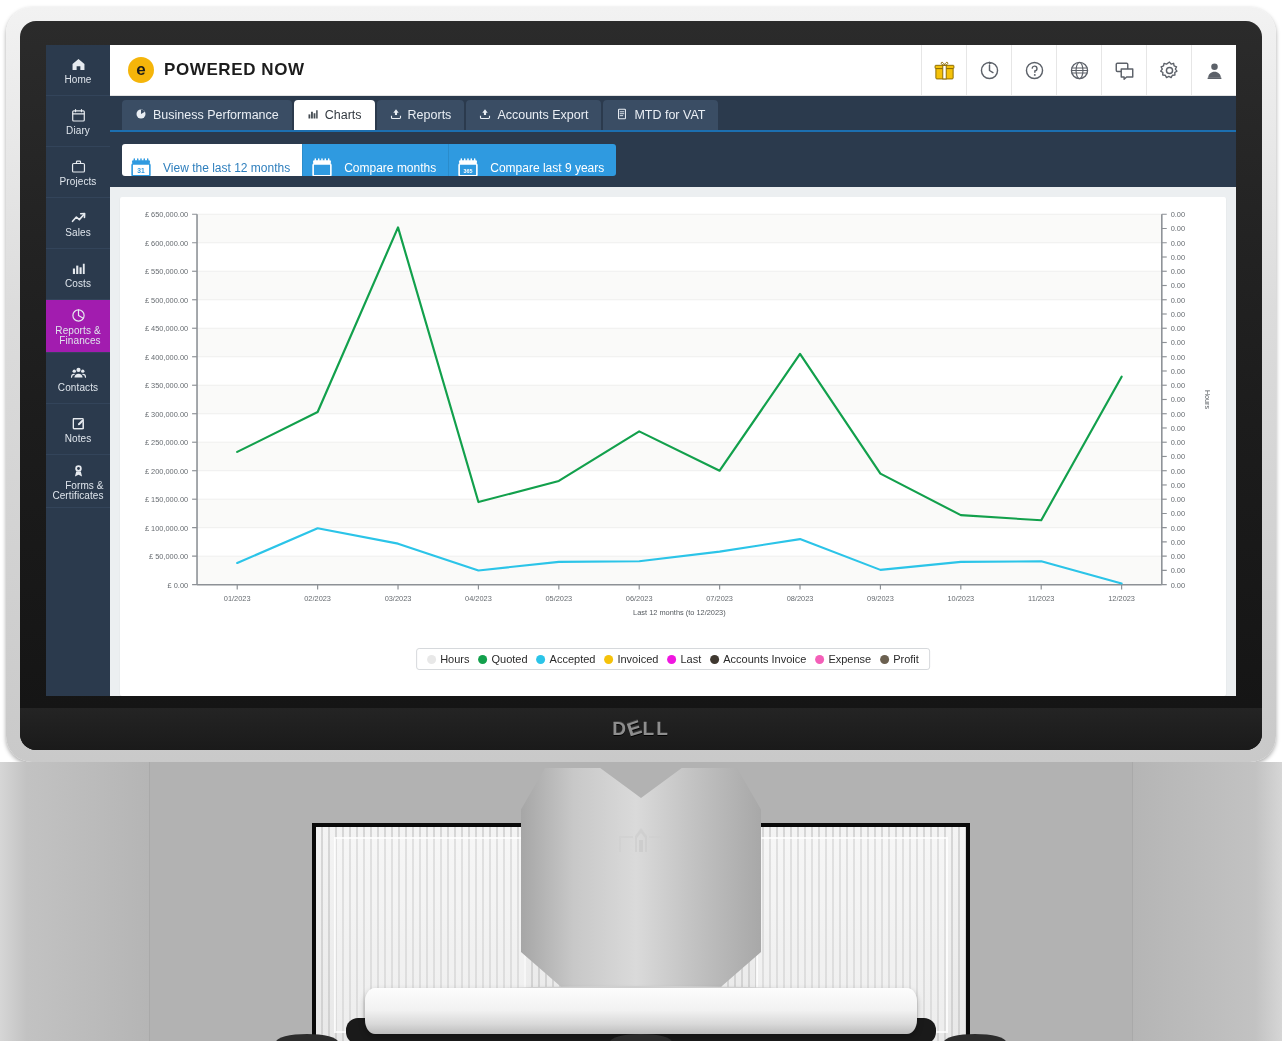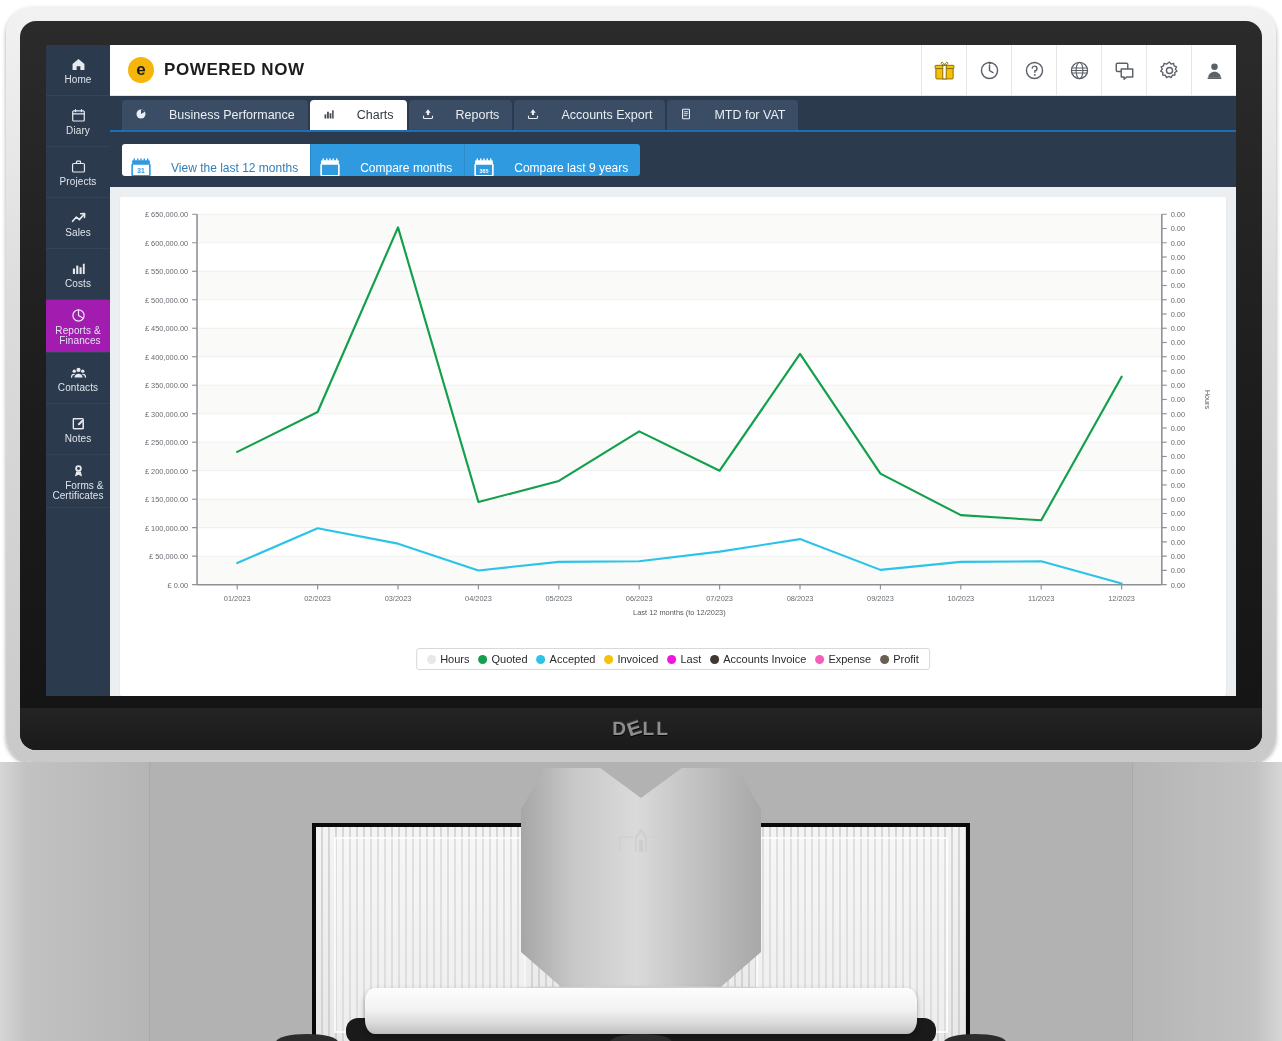--- a/index.html
+++ b/index.html
@@ -86,34 +86,34 @@
     display:flex; align-items:center; justify-content:center; cursor:pointer;
   }
   .top-ico svg{ width:23px; height:23px; }
 
   .tabbar{
     height:36px; flex:0 0 36px; background:#2b3a4d;
     display:flex; align-items:flex-end; padding-left:12px; gap:2px;
     border-bottom:2px solid #1c6fb0;
   }
   .tab{
-    height:30px; padding:0 13px; display:flex; align-items:center; gap:22px;
+    height:30px; padding:0 13px; display:flex; align-items:center; gap:6px;
     background:#3a4d64; color:#e9eef4; font-size:12.5px;
     border-radius:4px 4px 0 0; cursor:pointer; white-space:nowrap;
   }
   .tab.active{ background:#ffffff; color:#333a41; }
   .tab svg{ width:12px; height:12px; }
 
   .subbar{
     height:55px; flex:0 0 55px; background:#2b3a4d;
     display:flex; align-items:center; padding-left:12px;
   }
   .segmented{ display:flex; border-radius:3px; overflow:hidden; }
   .seg{
-    height:32px; padding:16px 12px 0 9px; display:flex; align-items:center; gap:20px;
+    height:32px; padding:16px 12px 0 9px; display:flex; align-items:center; gap:12px;
     background:#2f9ae0; color:#ffffff; font-size:12px; cursor:pointer;
     border-right:1px solid #2a8ccb; white-space:nowrap;
   }
   .seg:last-child{ border-right:none; }
   .seg.active{ background:#ffffff; color:#2f7fbd; }
   .seg .cal{ width:20px; height:19px; display:block; }
 
   .content{
     flex:1; background:#eceff1; padding:10px 10px 0 10px; min-height:0;
   }

